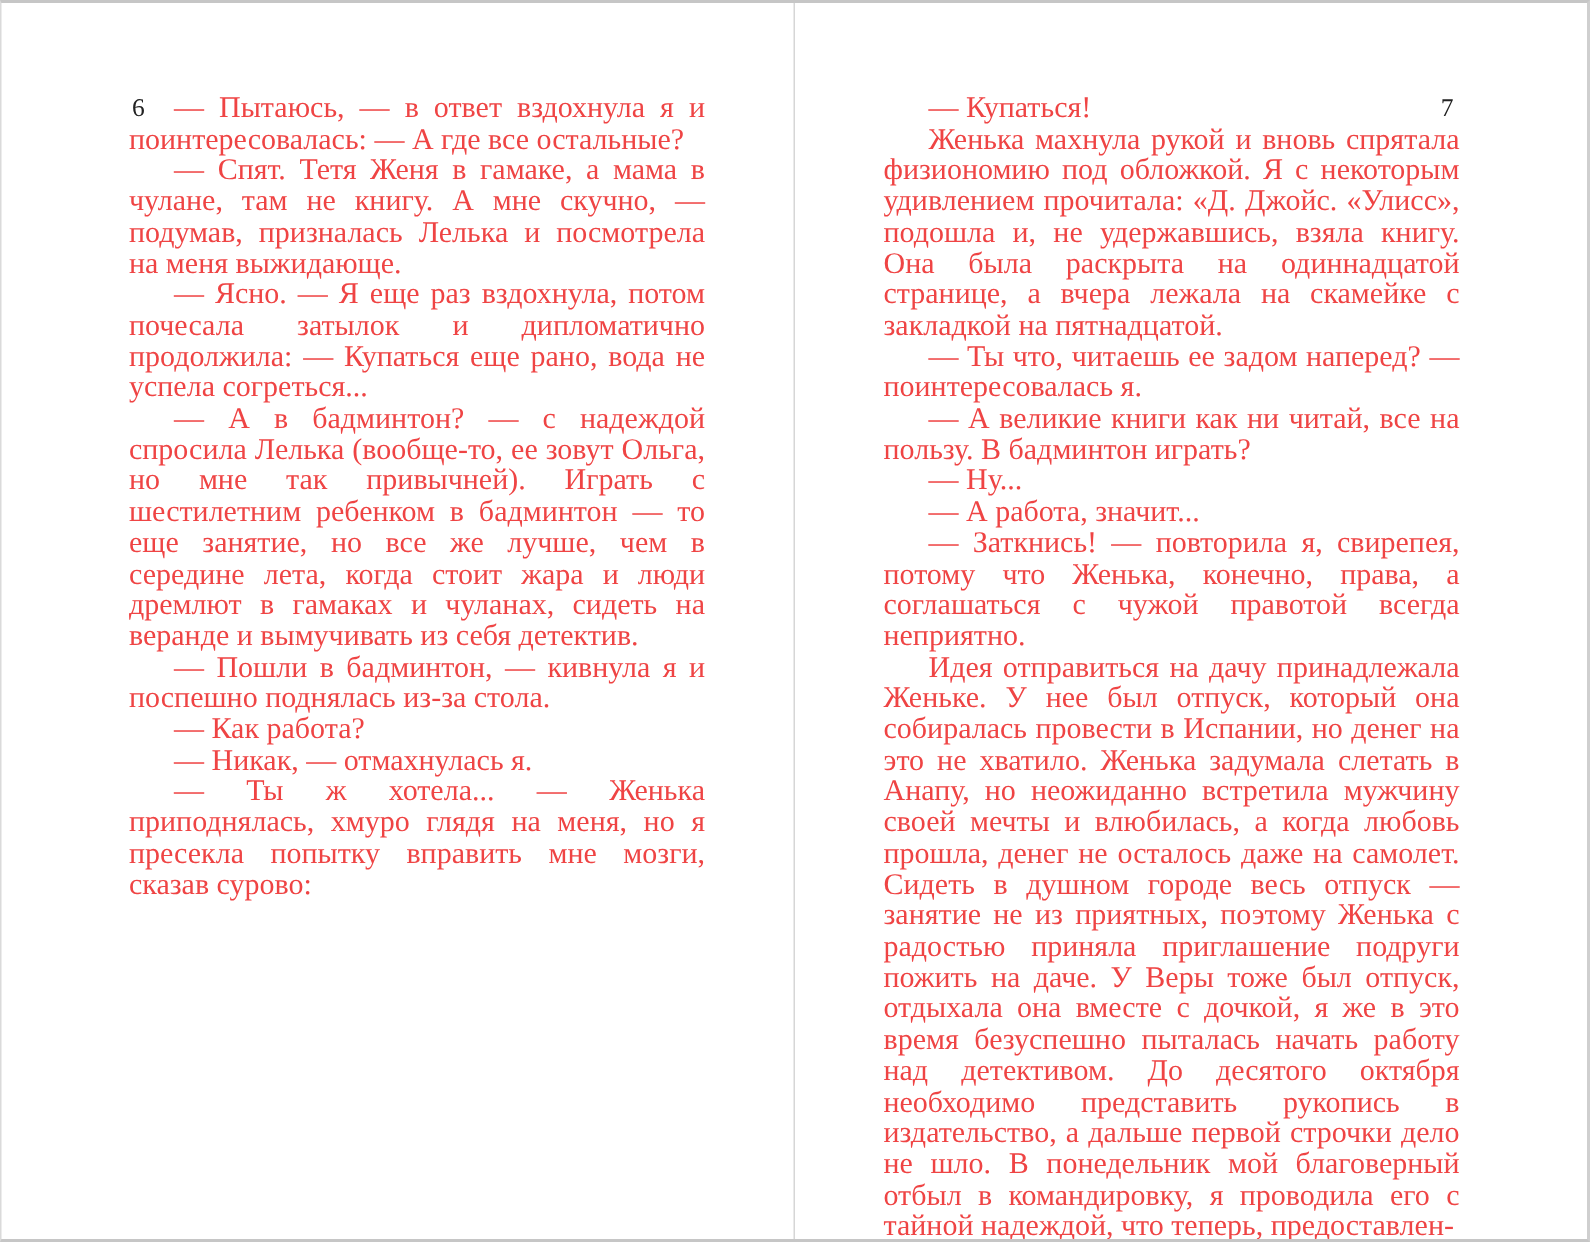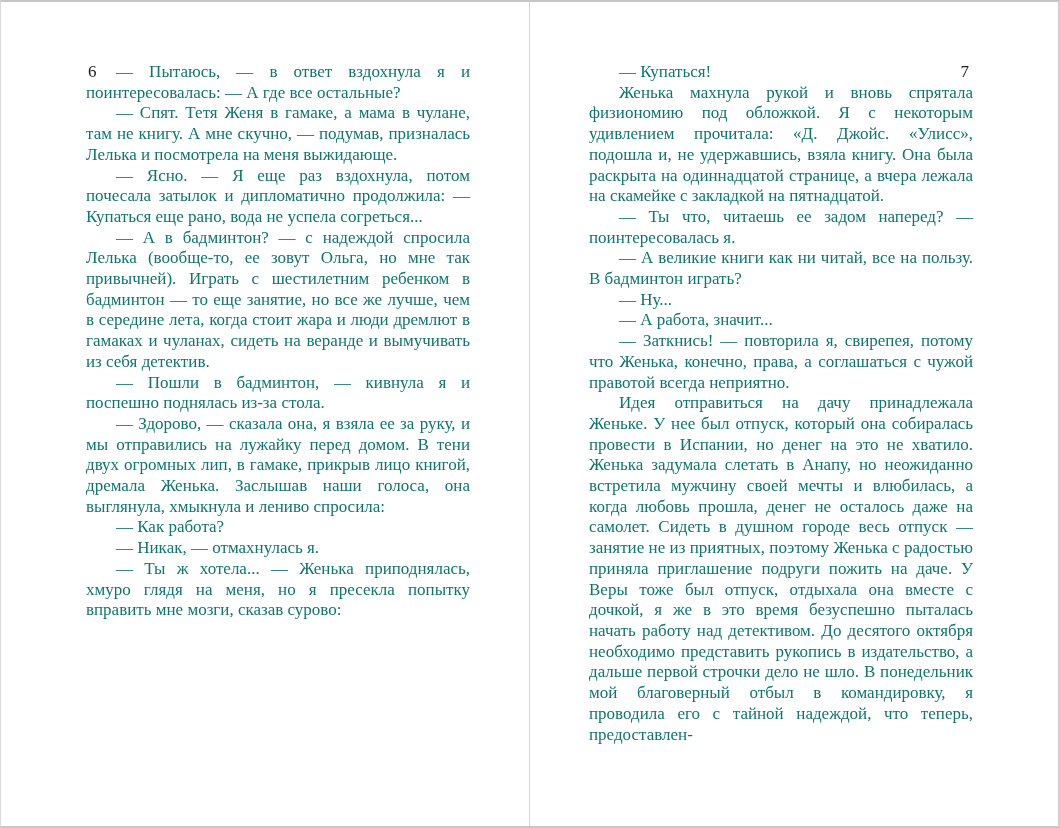--- a/index.html
+++ b/index.html
@@ -42,42 +42,41 @@
     line-height: 20.7px;
     color: #222222;
   }
   .page.left  .page-num { left: 2px; }
   .page.right .page-num { right: 4px; }
   .page-text p {
     margin: 0;
     padding: 0;
     text-indent: 30px;
     text-align: justify;
-    font-size: 17px;
+    font-size: 20px;
     line-height: 20.7px;
-    color: #0f766e;
+    color: #ef4444;
     hyphens: auto;
     -webkit-hyphens: auto;
   }
 </style>
 </head>
 <body>
 
 <div class="spread">
   <div class="gutter"></div>
 
   <section class="page left" lang="ru">
     <span class="page-num">6</span>
     <div class="page-text">
       <p>— Пытаюсь, — в ответ вздохнула я и поинтересовалась: — А где все остальные?</p>
       <p>— Спят. Тетя Женя в гамаке, а мама в чулане, там не книгу. А мне скучно, — подумав, призналась Лелька и посмотрела на меня выжидающе.</p>
       <p>— Ясно. — Я еще раз вздохнула, потом почесала затылок и дипломатично продолжила: — Купаться еще рано, вода не успела согреться...</p>
       <p>— А в бадминтон? — с надеждой спросила Лелька (вообще-то, ее зовут Ольга, но мне так привычней). Играть с шестилетним ребенком в бадминтон — то еще занятие, но все же лучше, чем в середине лета, когда стоит жара и люди дремлют в гамаках и чуланах, сидеть на веранде и вымучивать из себя детектив.</p>
       <p>— Пошли в бадминтон, — кивнула я и поспешно поднялась из-за стола.</p>
-      <p>— Здорово, — сказала она, я взяла ее за руку, и мы отправились на лужайку перед домом. В тени двух огромных лип, в гамаке, прикрыв лицо книгой, дремала Женька. Заслышав наши голоса, она выглянула, хмыкнула и лениво спросила:</p>
       <p>— Как работа?</p>
       <p>— Никак, — отмахнулась я.</p>
       <p>— Ты ж хотела... — Женька приподнялась, хмуро глядя на меня, но я пресекла попытку вправить мне мозги, сказав сурово:</p>
     </div>
   </section>
 
   <section class="page right" lang="ru">
     <span class="page-num">7</span>
     <div class="page-text">
       <p>— Купаться!</p>

